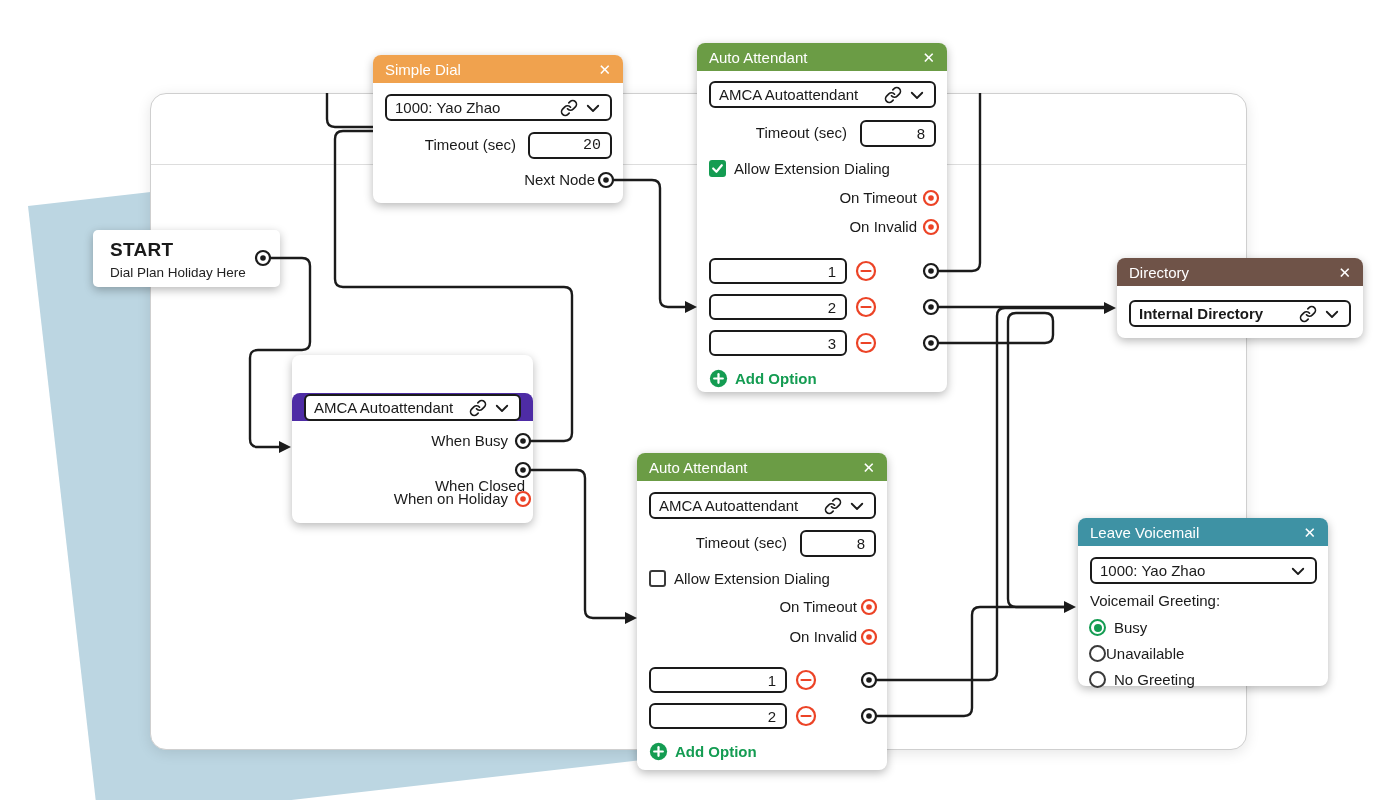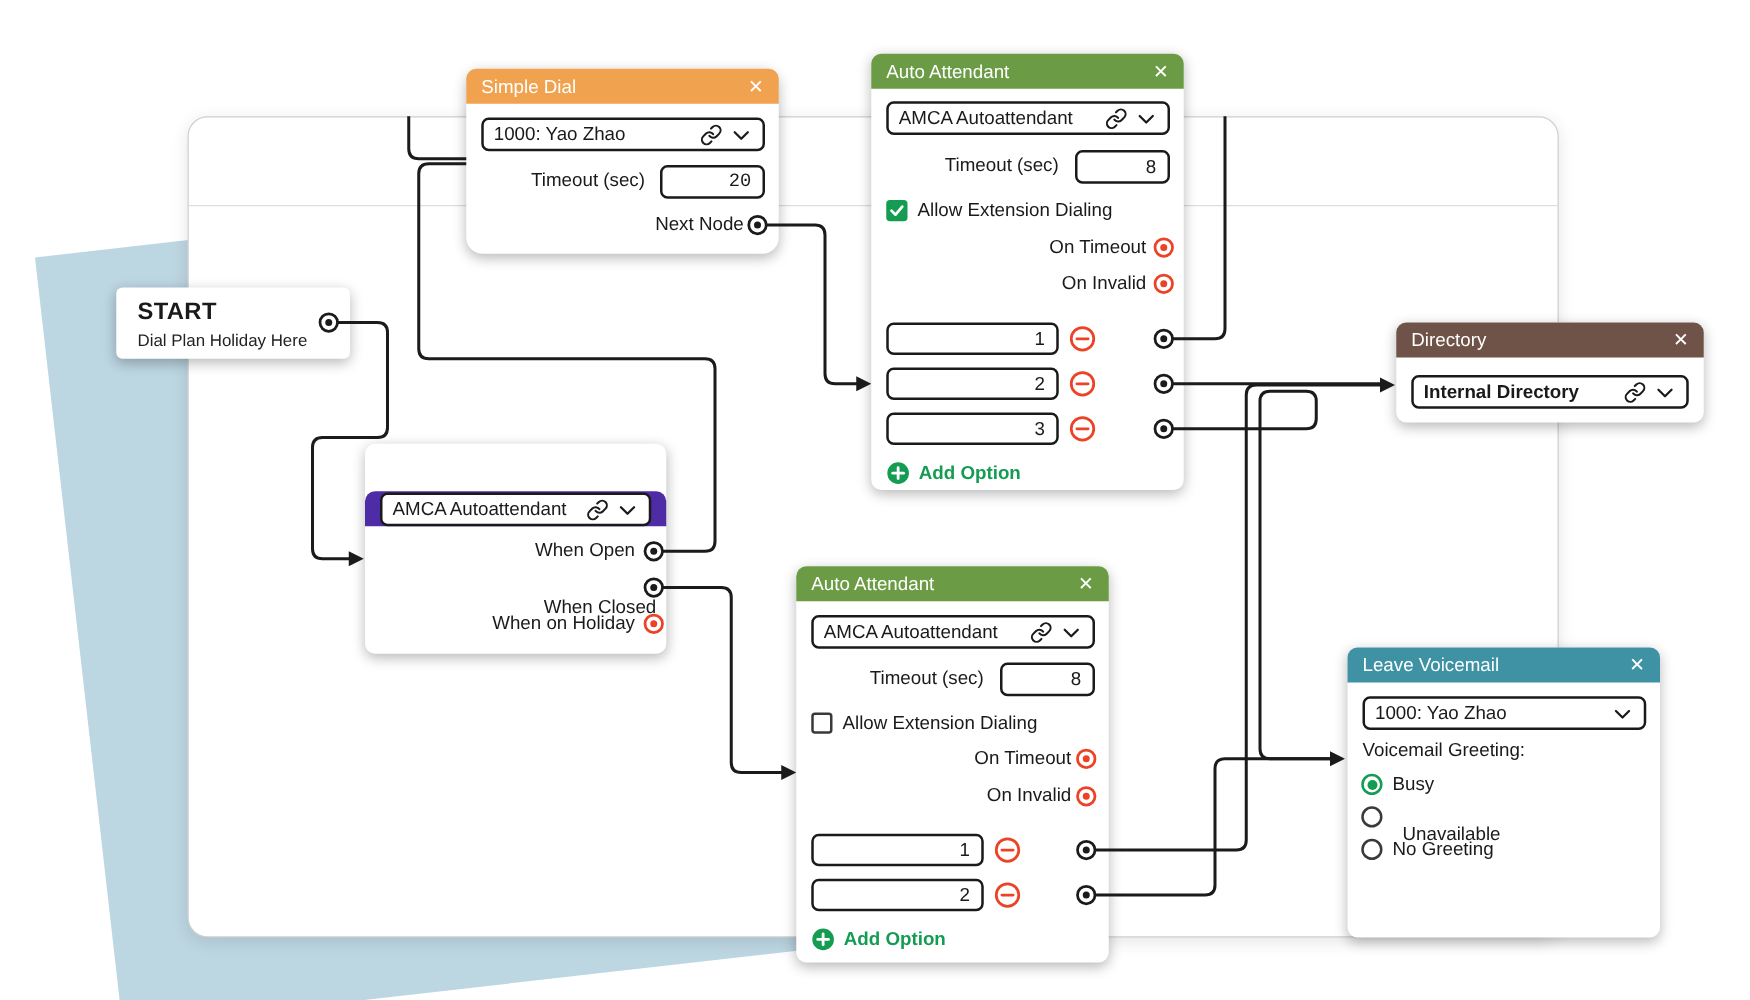--- a/index.html
+++ b/index.html
@@ -60,21 +60,21 @@
 <body>
 
 <div class="page">
 
   <div class="blue-shape"></div>
 
   <div class="canvas">
     <div class="canvas-divider"></div>
   </div>
 
-  <div class="node" style="left:373px;top:55px;width:250px;height:148px;border-radius:13px;">
+  <div class="node" style="left:373px;top:55px;width:250px;height:148px;">
     <div class="node-header hdr-orange">
       <span>Simple Dial</span>
       <span class="close">✕</span>
     </div>
     <div class="select" style="left:12px;top:39px;width:227px;height:27px;">
       <span class="txt">1000: Yao Zhao</span>
       <svg class="icon18" viewBox="0 0 24 24">
           <path d="M10 13a5 5 0 0 0 7.54.54l3-3a5 5 0 0 0-7.07-7.07l-1.72 1.71M14 11a5 5 0 0 0-7.54-.54l-3 3a5 5 0 0 0 7.07 7.07l1.71-1.71" fill="none" stroke="#1b1b1b" stroke-width="2.2" stroke-linecap="round"></path>
         </svg>
       <svg class="icon18" viewBox="0 0 24 24">
@@ -149,21 +149,21 @@
     </div>
     <div class="select" style="left:12px;top:39px;width:217px;height:27px;">
       <span class="txt">AMCA Autoattendant</span>
       <svg class="icon18" viewBox="0 0 24 24">
           <path d="M10 13a5 5 0 0 0 7.54.54l3-3a5 5 0 0 0-7.07-7.07l-1.72 1.71M14 11a5 5 0 0 0-7.54-.54l-3 3a5 5 0 0 0 7.07 7.07l1.71-1.71" fill="none" stroke="#1b1b1b" stroke-width="2.2" stroke-linecap="round"></path>
         </svg>
       <svg class="icon18" viewBox="0 0 24 24">
           <polyline points="5 9 12 16 19 9" fill="none" stroke="#1b1b1b" stroke-width="2.4" stroke-linecap="round" stroke-linejoin="round"></polyline>
         </svg>
     </div>
-    <div class="row-label" style="left:0;top:73px;width:216px;">When Open</div>
+    <div class="row-label" style="left:0;top:73px;width:216px;">When Busy</div>
     <div class="row-label" style="left:17px;top:102px;width:216px;margin-top:16px;">When Closed</div>
     <div class="row-label" style="left:0;top:131px;width:216px;">When on Holiday</div>
   </div>
 
   <div class="node" style="left:1117px;top:258px;width:246px;height:80px;">
     <div class="node-header hdr-brown">
       <span>Directory</span>
       <span class="close">✕</span>
     </div>
     <div class="select" style="left:12px;top:42px;width:222px;height:27px;font-weight:bold;">
@@ -212,38 +212,38 @@
     <button class="add-option" style="left:12px;top:289px;">
       <svg width="19" height="19" viewBox="0 0 22 22">
           <circle cx="11" cy="11" r="10" fill="#149C52"></circle>
           <line x1="6" y1="11" x2="16" y2="11" stroke="#fff" stroke-width="2.6" stroke-linecap="round"></line>
           <line x1="11" y1="6" x2="11" y2="16" stroke="#fff" stroke-width="2.6" stroke-linecap="round"></line>
         </svg>
       <span>Add Option</span>
     </button>
   </div>
 
-  <div class="node" style="left:1078px;top:518px;width:250px;height:232px;">
+  <div class="node" style="left:1078px;top:518px;width:250px;height:168px;">
     <div class="node-header hdr-teal">
       <span>Leave Voicemail</span>
       <span class="close">✕</span>
     </div>
     <div class="select" style="left:12px;top:39px;width:227px;height:27px;">
       <span class="txt">1000: Yao Zhao</span>
       <svg class="icon18" viewBox="0 0 24 24">
           <polyline points="5 9 12 16 19 9" fill="none" stroke="#1b1b1b" stroke-width="2.4" stroke-linecap="round" stroke-linejoin="round"></polyline>
         </svg>
     </div>
     <div class="left-label" style="left:12px;top:70px;">Voicemail Greeting:</div>
     <div class="radio selected" style="left:11px;top:101px;">
         <span class="dot"></span>
       </div>
     <div class="left-label" style="left:36px;top:97px;">Busy</div>
     <div class="radio" style="left:11px;top:127px;"></div>
-    <div class="left-label" style="left:44px;top:123px;margin-top:14px;">Unavailable</div>
+    <div class="left-label" style="left:28px;top:123px;">Unavailable</div>
     <div class="radio" style="left:11px;top:153px;"></div>
     <div class="left-label" style="left:36px;top:149px;">No Greeting</div>
   </div>
 
   <svg class="overlay">
 
     <path class="edge" d="M 327 93 V 119 Q 327 127 335 127 H 373"></path>
     <path class="edge" d="M 523 441 H 564 Q 572 441 572 433 V 295 Q 572 287 564 287 H 343 Q 335 287 335 279 V 139 Q 335 131 343 131 H 373"></path>
     <path class="edge" d="M 263 258 H 302 Q 310 258 310 266 V 342 Q 310 350 302 350 H 258 Q 250 350 250 358 V 439 Q 250 447 258 447 H 280"></path>
     <polygon class="arrow" points="291,447 279,441 279,453"></polygon>

